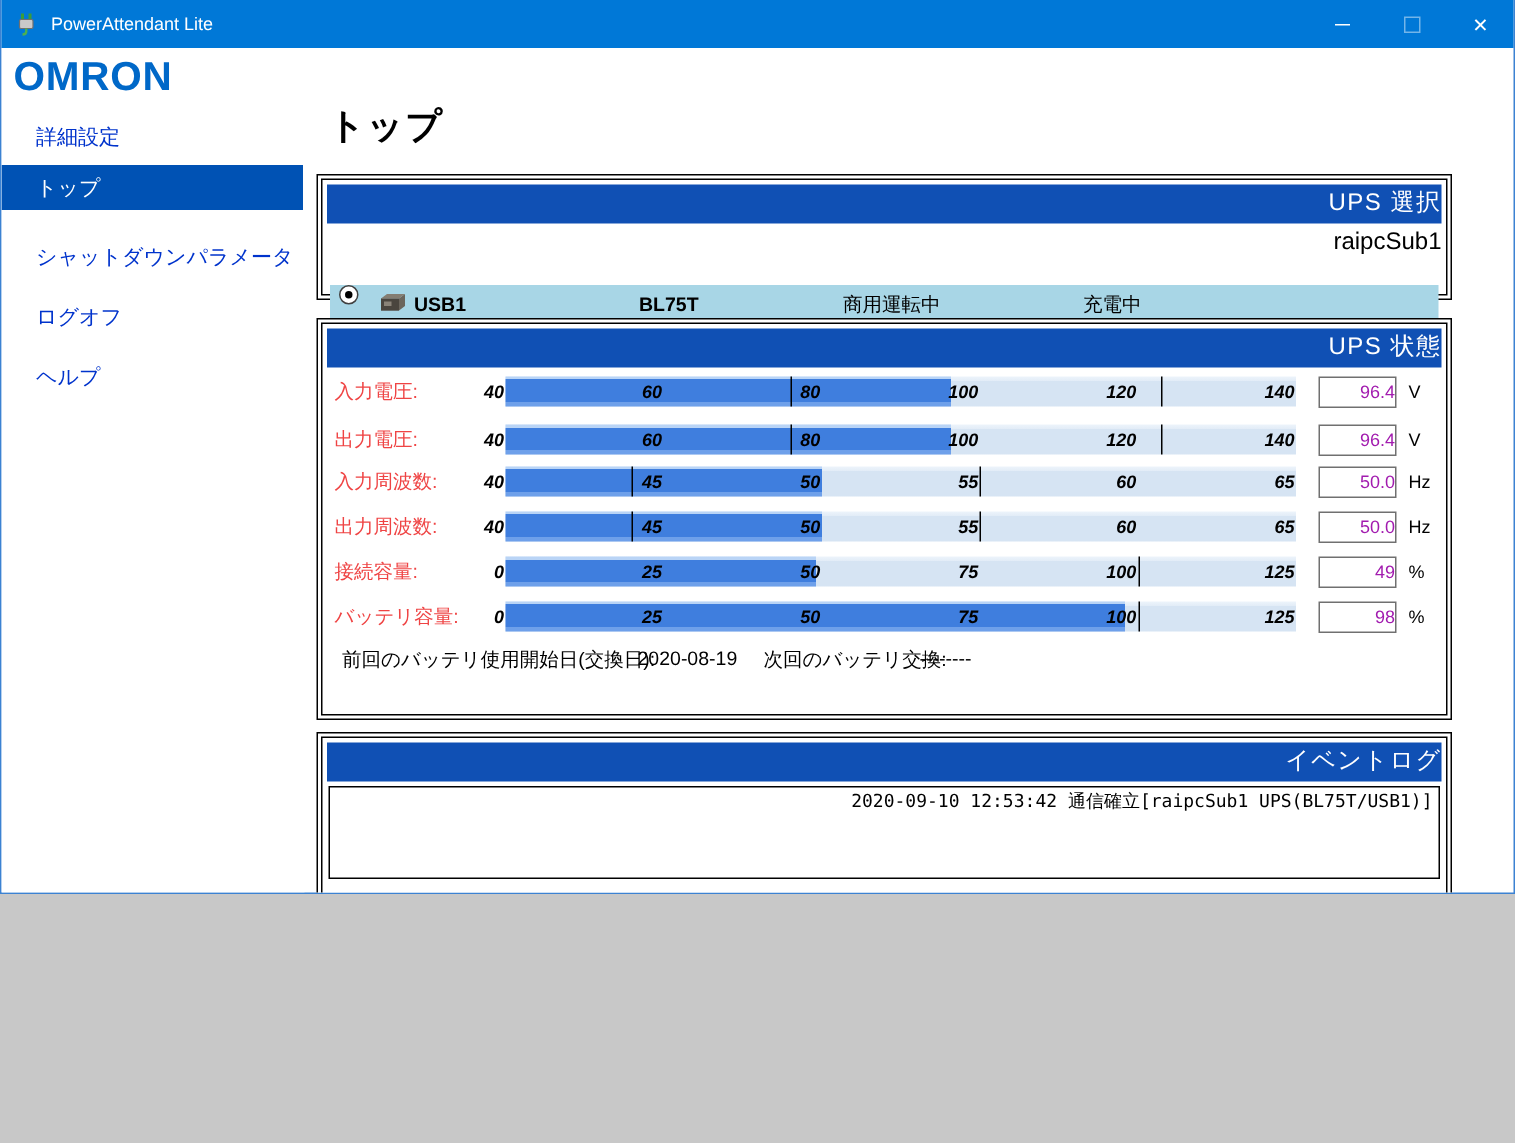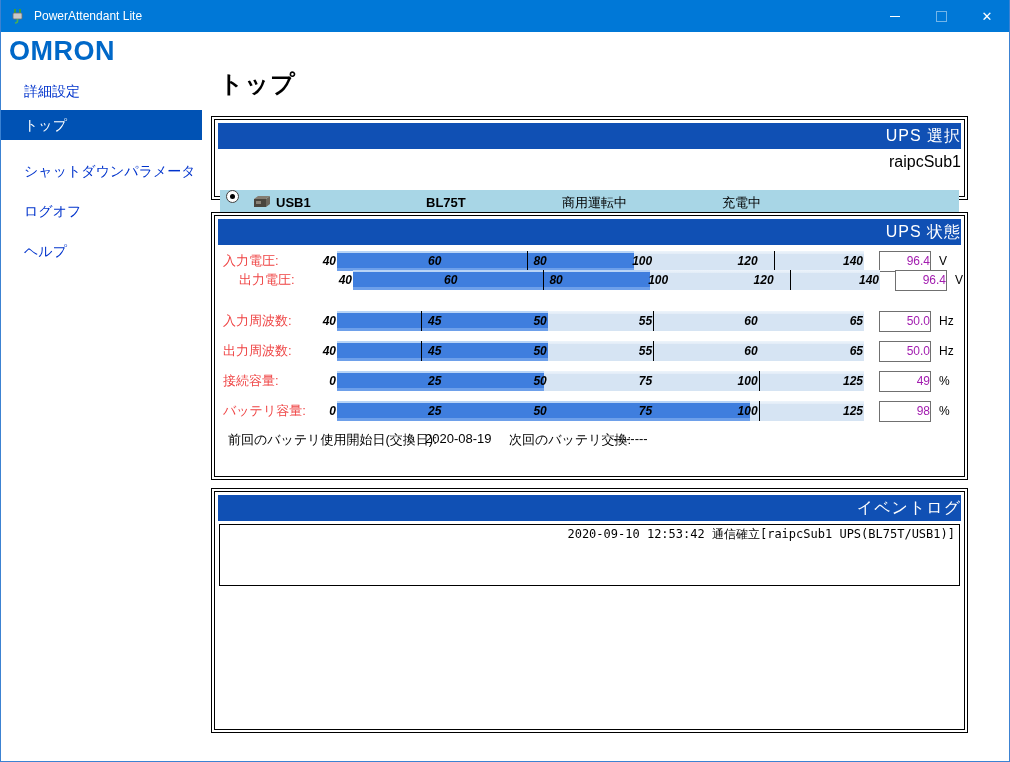--- a/index.html
+++ b/index.html
@@ -1,17 +1,17 @@
 <!DOCTYPE html>
 <html><head>
 <meta charset="utf-8">
 <style>
   html,body{margin:0;padding:0;background:#c8c8c8;}
   .window{
-    position:relative;width:1010px;height:762px;background:#ffffff;
+    position:relative;width:1010px;height:596px;background:#ffffff;
     font-family:"Liberation Sans","DejaVu Sans",sans-serif;
     border-left:1px solid #3c82d2;border-right:1px solid #3c82d2;border-bottom:1px solid #3c82d2;
     box-sizing:border-box;overflow:hidden;
   }
   
   .titlebar{position:absolute;left:-1px;top:0;width:1010px;height:32px;background:#0078d7;display:flex;align-items:center;}
   .titlebar .app-icon{width:16px;height:16px;margin:0 8px 0 10px;flex:0 0 auto;}
   .titlebar .title{color:#ffffff;font-size:12px;flex:1 1 auto;}
   .winbtns{display:flex;height:32px;}
   .winbtn{width:46px;height:32px;display:flex;align-items:center;justify-content:center;}
@@ -144,21 +144,21 @@
                 <span class="tick" style="left: 40%;">80</span>
                 <span class="tick" style="left: 60%;">100</span>
                 <span class="tick" style="left: 80%;">120</span>
                 <span class="tick" style="left: 100%;">140</span>
                 <i class="marker" style="left: 36%;"></i>
                 <i class="marker" style="left: 83%;"></i>
               </div>
     <div class="gauge-value">96.4</div>
     <span class="gauge-unit">V</span>
   </div>
-            <div class="gauge-row" style="top: 19px; margin-left: 16px;">
+            <div class="gauge-row" style="top: 32px;">
     <span class="gauge-label">出力電圧:</span>
     <div class="gauge-bar">
       <div class="gauge-fill" style="width: 56.4%;"></div>
     <span class="tick" style="left: 0%;">40</span>
                 <span class="tick" style="left: 20%;">60</span>
                 <span class="tick" style="left: 40%;">80</span>
                 <span class="tick" style="left: 60%;">100</span>
                 <span class="tick" style="left: 80%;">120</span>
                 <span class="tick" style="left: 100%;">140</span>
                 <i class="marker" style="left: 36%;"></i>

